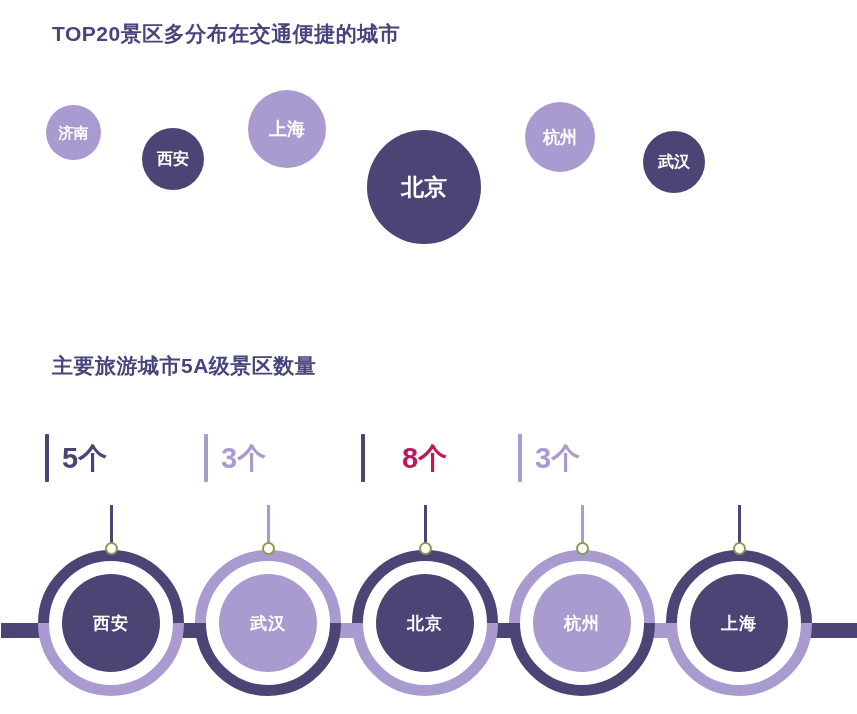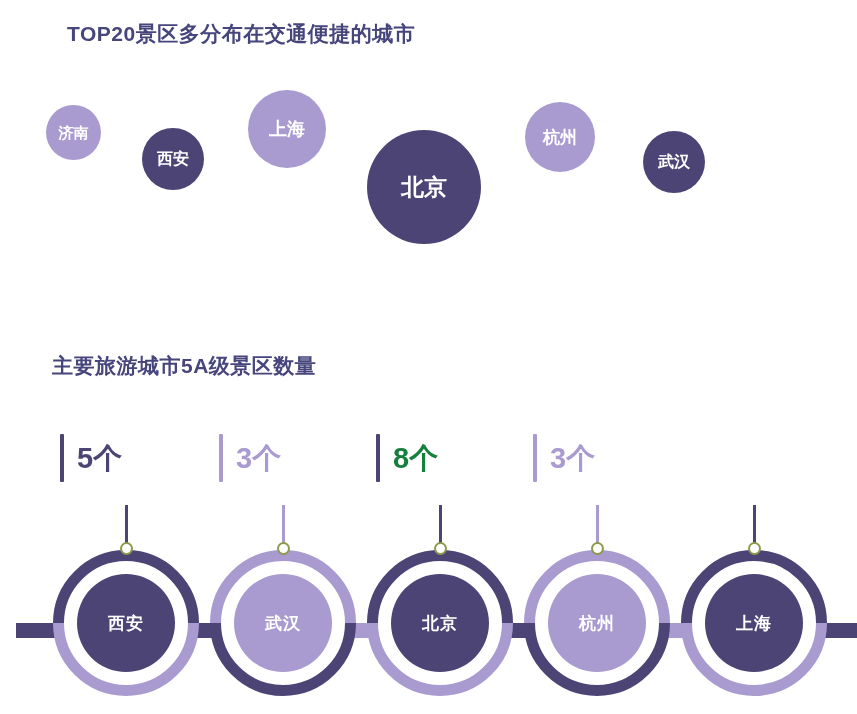--- a/index.html
+++ b/index.html
@@ -13,39 +13,39 @@
 
   
   .section-title {
     position: absolute;
     font-size: 21px;
     font-weight: bold;
     color: #46457c;
     letter-spacing: 0.5px;
     white-space: nowrap;
   }
-  #title-1 { left: 52px; top: 20px; margin-left: 15px; }
+  #title-1 { left: 52px; top: 20px; }
   #title-2 { left: 52px; top: 352px; }
 
   
   #bubble-cloud { position: absolute; left: 0; top: 78px; width: 691px; height: 185px; }
   .bubble {
     position: absolute;
     border-radius: 50%;
     display: flex;
     align-items: center;
     justify-content: center;
     color: #ffffff;
     font-weight: bold;
     white-space: nowrap;
     line-height: 1;
   }
 
   
-  #node-chart { position: absolute; left: 16px; top: 420px; width: 722px; height: 270px; }
+  #node-chart { position: absolute; left: 1px; top: 420px; width: 722px; height: 270px; }
 
   
   .value-wrap {
     position: absolute;
     top: 14px;
     display: flex;
     align-items: center;
     white-space: nowrap;
   }
   .tick-rule {
@@ -222,21 +222,21 @@
           <div style="position: absolute; left: 0px; width: 100%; height: 200%; border-radius: 50%; border: 11px solid rgb(77, 68, 118); box-sizing: border-box; bottom: 0px;"></div>
         </div>
         <div class="ring-gap" style="width: 118px; height: 118px; left: 14px; top: 14px;"></div>
         <div class="ring-core" style="width: 98px; height: 98px; left: 24px; top: 24px; background: rgb(169, 155, 208);">
           <span>武汉</span>
         </div>
       </div>
       <div class="stem-dot" style="left: 261px;"></div>
       <div class="value-wrap" style="left: 360px;">
         <div class="tick-rule" style="background: rgb(77, 68, 118);"></div>
-        <div class="value-text" style="color: #15803d;">8个</div>
+        <div class="value-text" style="color: #be185d; margin-left: 24px;">8个</div>
       </div>
       <div class="stem" style="left: 423px; background: rgb(77, 68, 118);"></div>
       <div class="ring-node" style="left: 351px; width: 146px; height: 146px;">
         <div class="arc-top" style="--c: #4d4476;">
           <div style="position: absolute; left: 0px; width: 100%; height: 200%; border-radius: 50%; border: 11px solid rgb(77, 68, 118); box-sizing: border-box; top: 0px;"></div>
         </div>
         <div class="arc-bottom" style="--c: #a99bd0;">
           <div style="position: absolute; left: 0px; width: 100%; height: 200%; border-radius: 50%; border: 11px solid rgb(169, 155, 208); box-sizing: border-box; bottom: 0px;"></div>
         </div>
         <div class="ring-gap" style="width: 118px; height: 118px; left: 14px; top: 14px;"></div>

